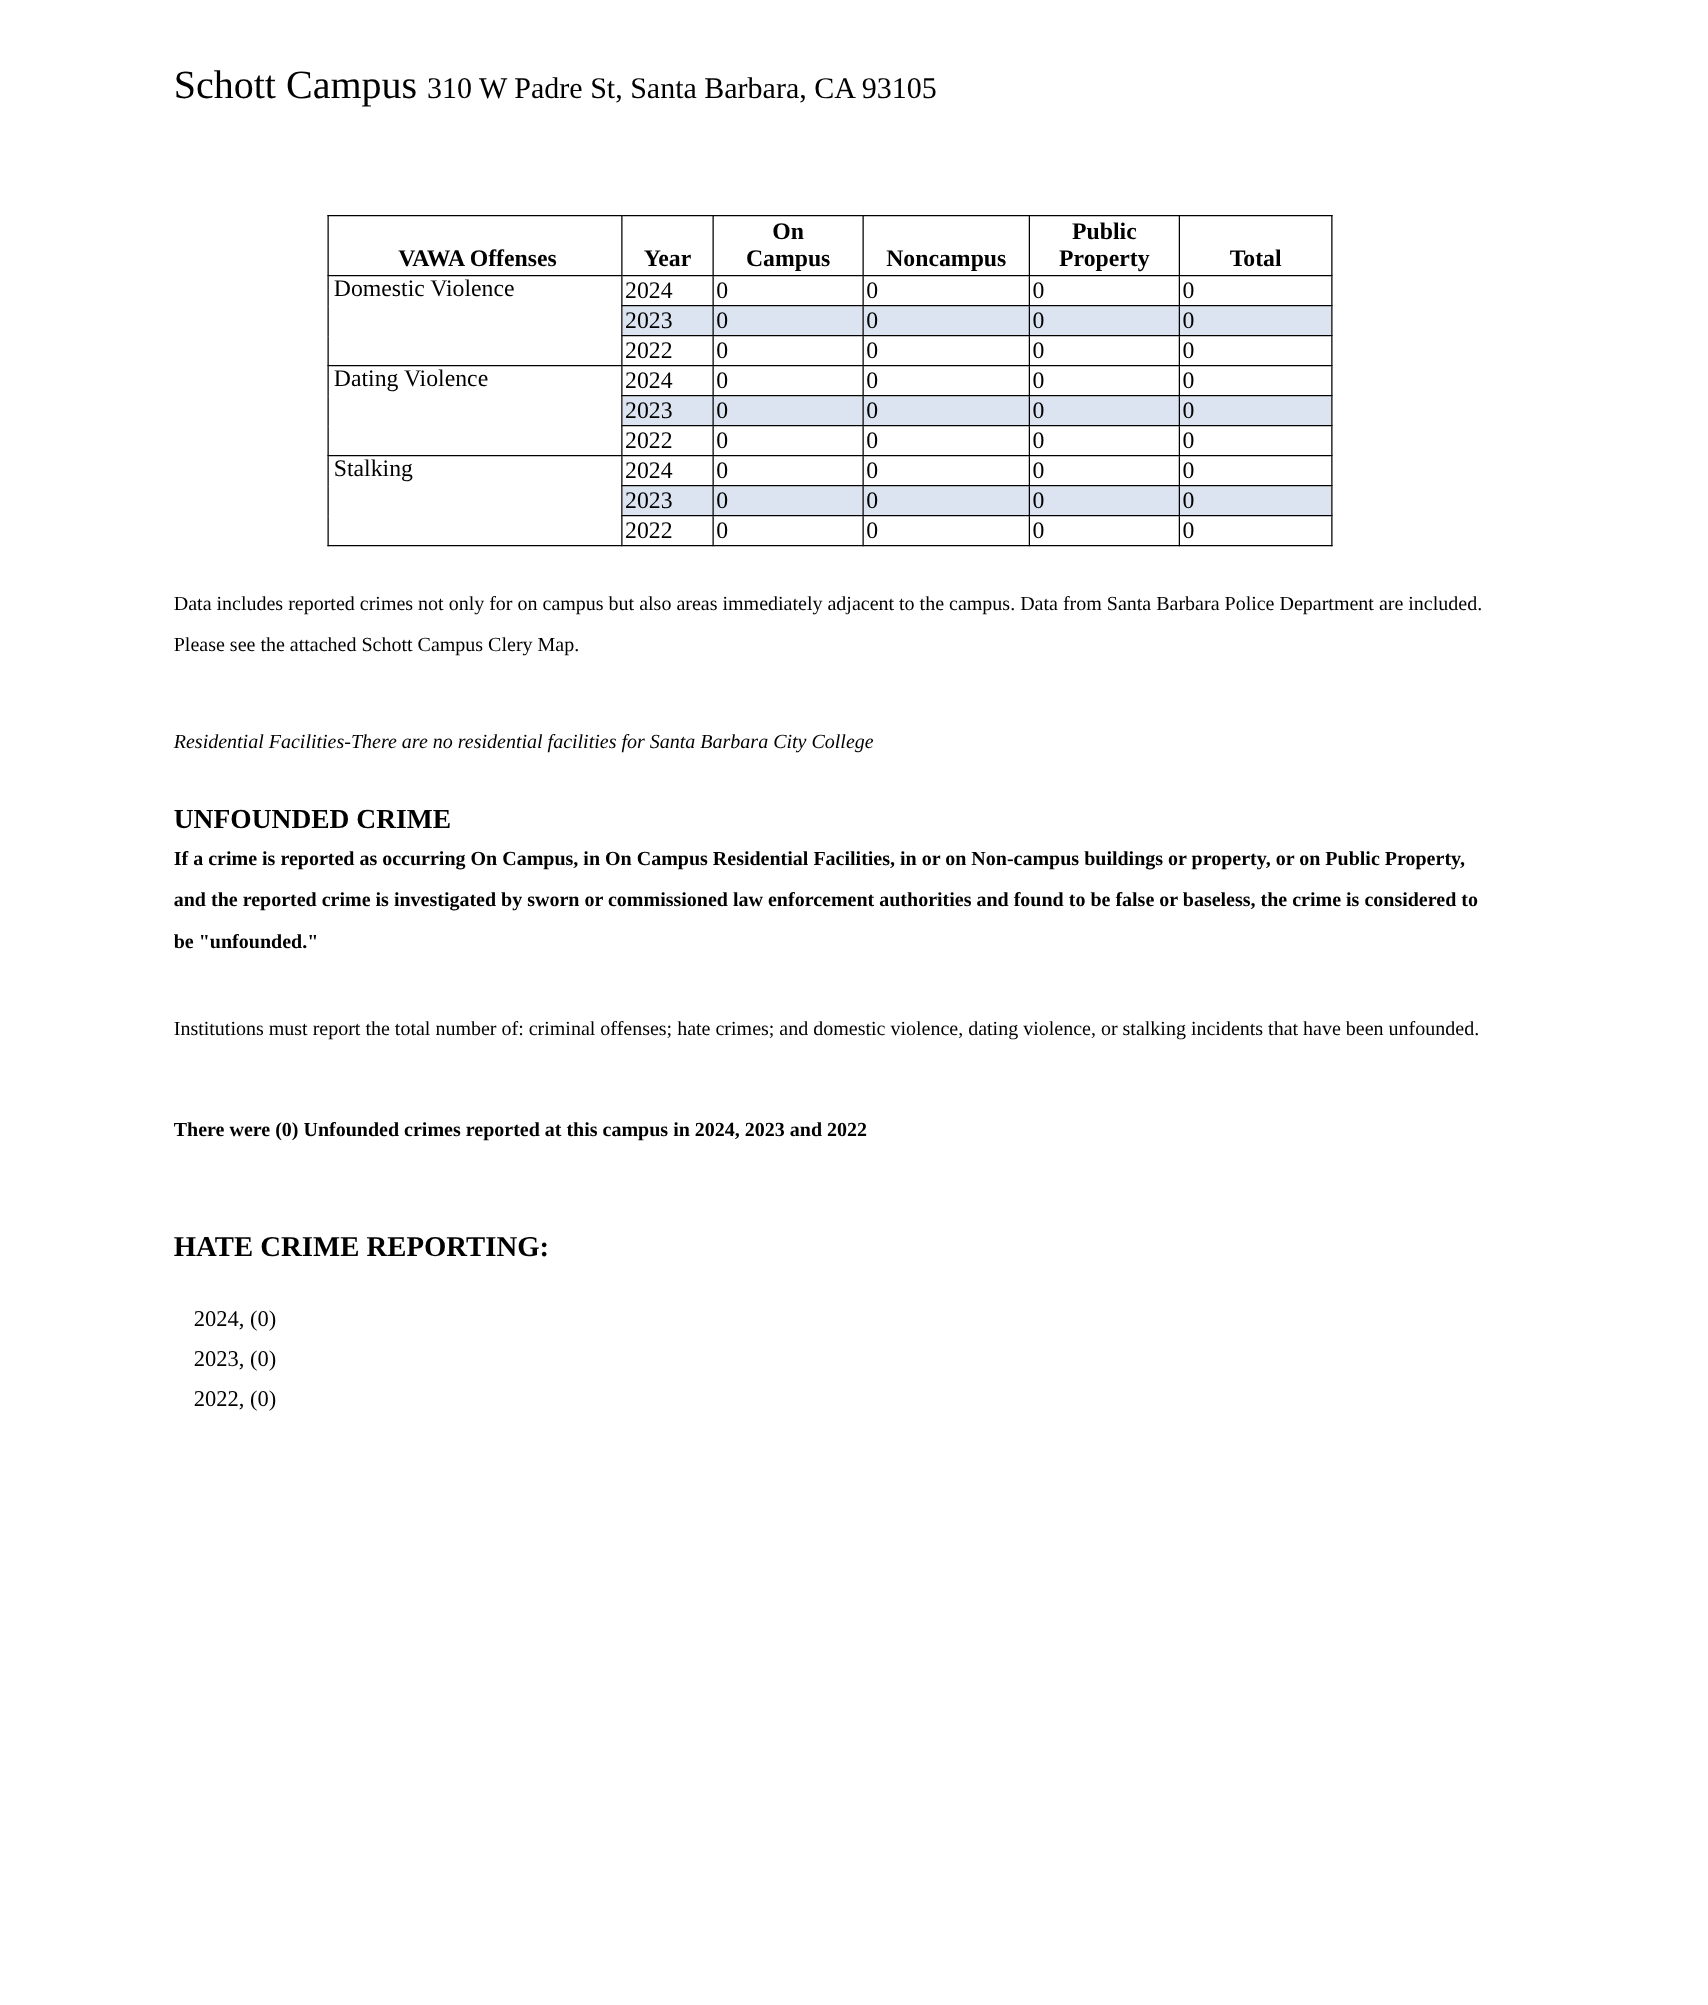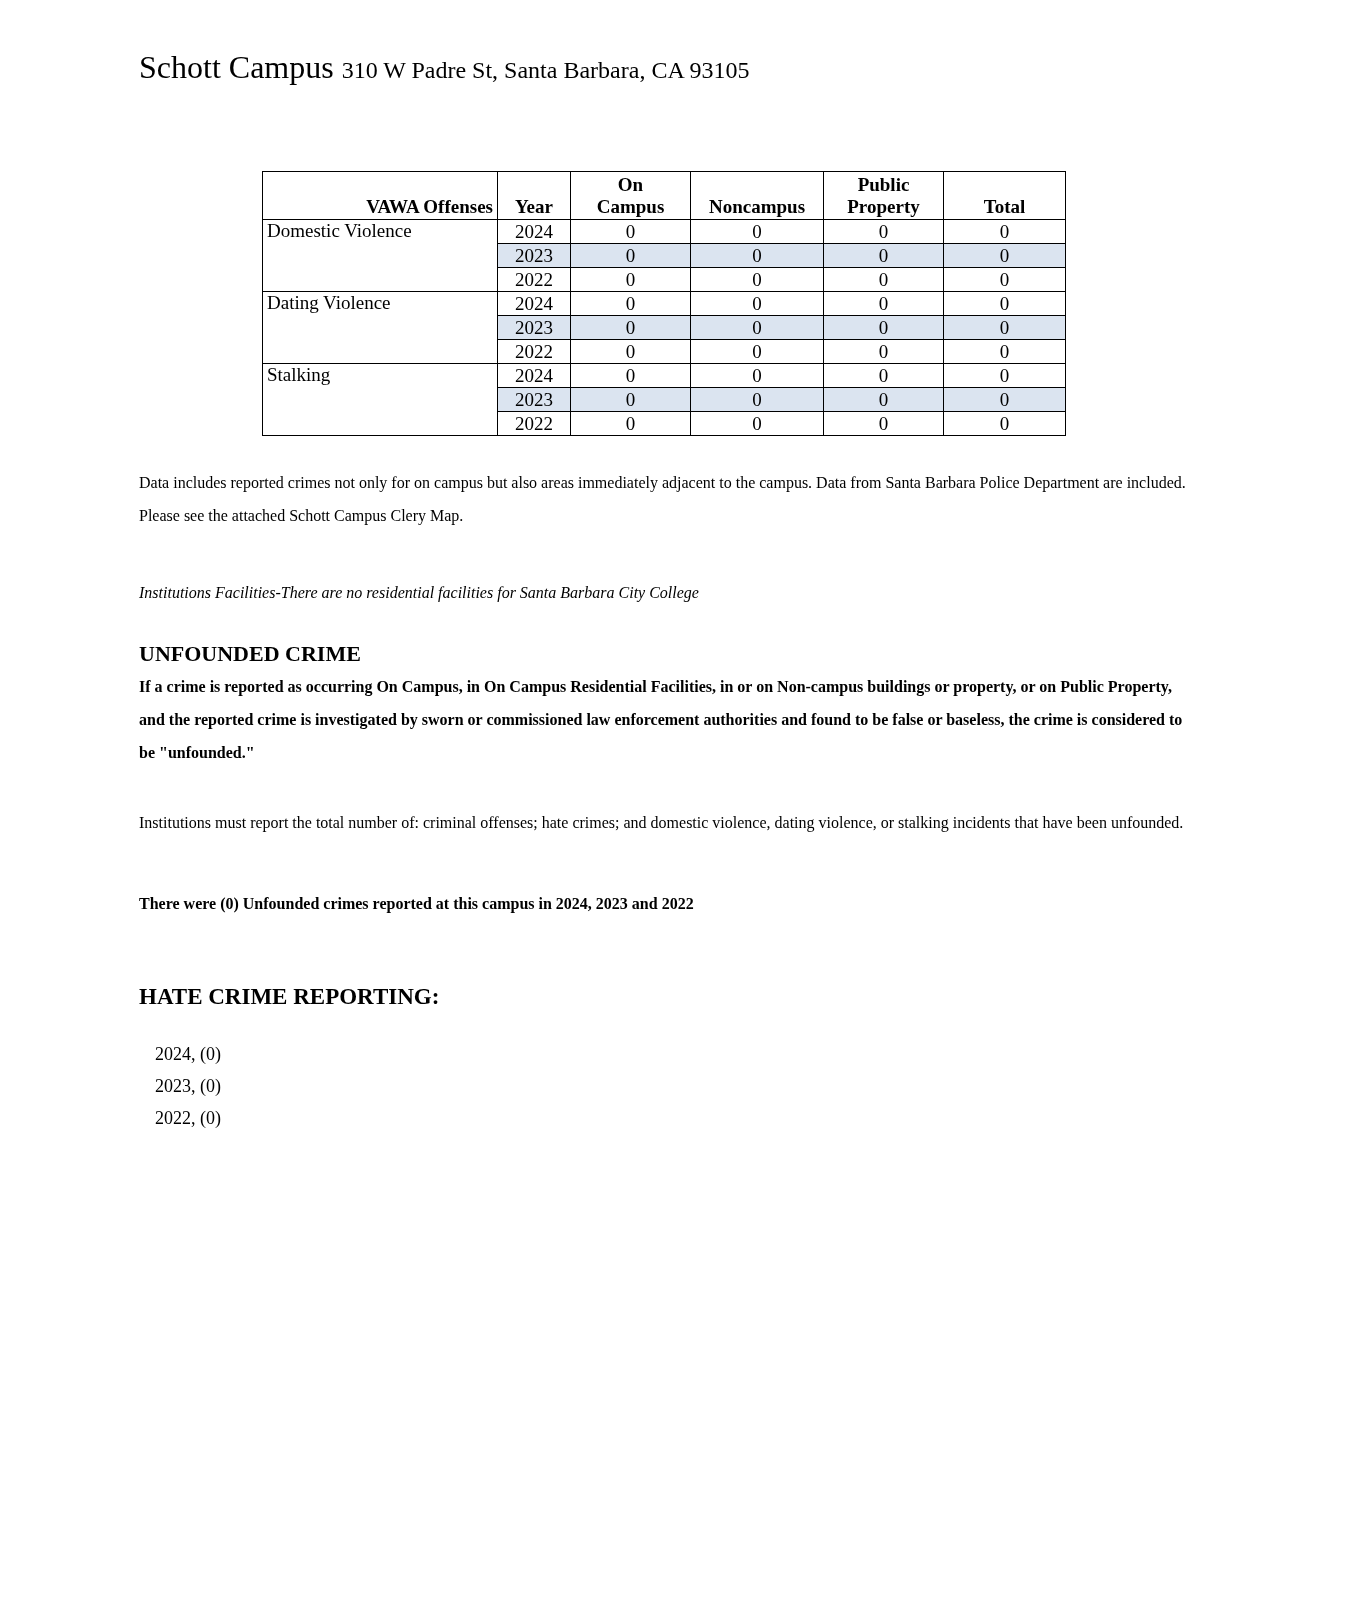--- a/index.html
+++ b/index.html
@@ -46,25 +46,25 @@
   }
   table.vawa th {
     font-weight: bold;
     vertical-align: bottom;
     text-align: center;
     height: 48px;
     line-height: 22px;
     white-space: pre-line;
     padding: 2px 4px 1px 4px;
   }
-  table.vawa th.th-offense { text-align: right; padding-left: 8px; }
+  table.vawa th.th-offense { text-align: center; padding-left: 8px; }
   table.vawa td {
     height: 24px;
     line-height: 22px;
-    text-align: center;
+    text-align: left;
     padding: 0 2px;
   }
   table.vawa td.offense {
     text-align: left;
     vertical-align: top;
     padding-left: 4px;
   }
   table.vawa tr.shaded td:not(.offense) { background: var(--row-highlight, #dbe4f0); }
 
   
@@ -179,21 +179,21 @@
         <td>0</td>
         <td>0</td>
         <td>0</td>
         <td>0</td>
       </tr>
     </tbody>
   </table>
 
   <p class="bodytext p-data-note">Data includes reported crimes not only for on campus but also areas immediately adjacent to the campus. Data from Santa Barbara Police Department are included.  Please see the attached Schott Campus Clery Map.</p>
 
-  <p class="bodytext p-residential">Institutions Facilities-There are no residential facilities for Santa Barbara City College</p>
+  <p class="bodytext p-residential">Residential Facilities-There are no residential facilities for Santa Barbara City College</p>
 
   <h2 class="h-unfounded">UNFOUNDED CRIME</h2>
 
   <p class="bodytext p-definition">If a crime is reported as occurring On Campus, in On Campus Residential Facilities, in or on Non-campus buildings or property, or on Public Property, and the reported crime is investigated by sworn or commissioned law enforcement authorities and found to be false or baseless, the crime is considered to be "unfounded."</p>
 
   <p class="bodytext p-requirement">Institutions must report the total number of: criminal offenses; hate crimes; and domestic violence, dating violence, or stalking incidents that have been unfounded.</p>
 
   <p class="bodytext p-summary">There were (0) Unfounded crimes reported at this campus in 2024, 2023 and 2022</p>
 
   <h2 class="h-hate">HATE CRIME REPORTING:</h2>

